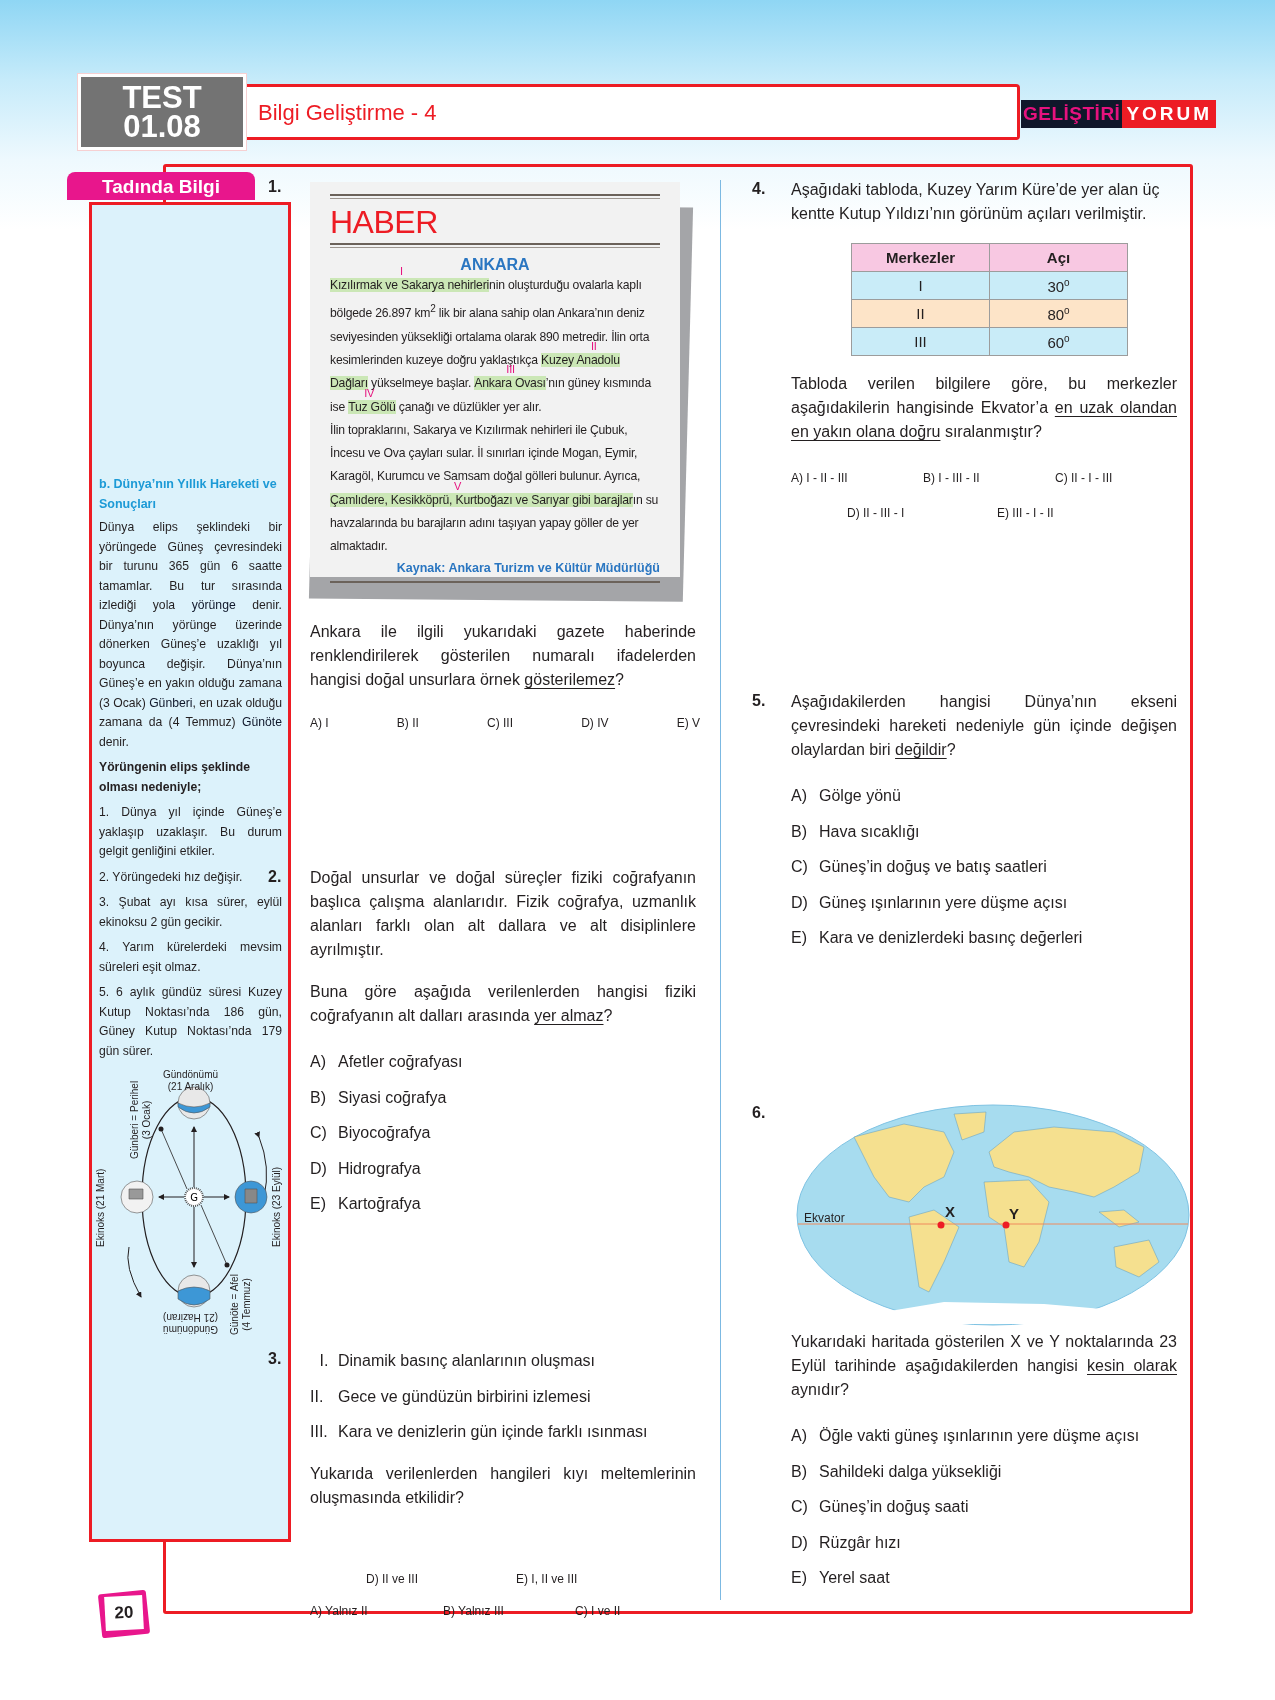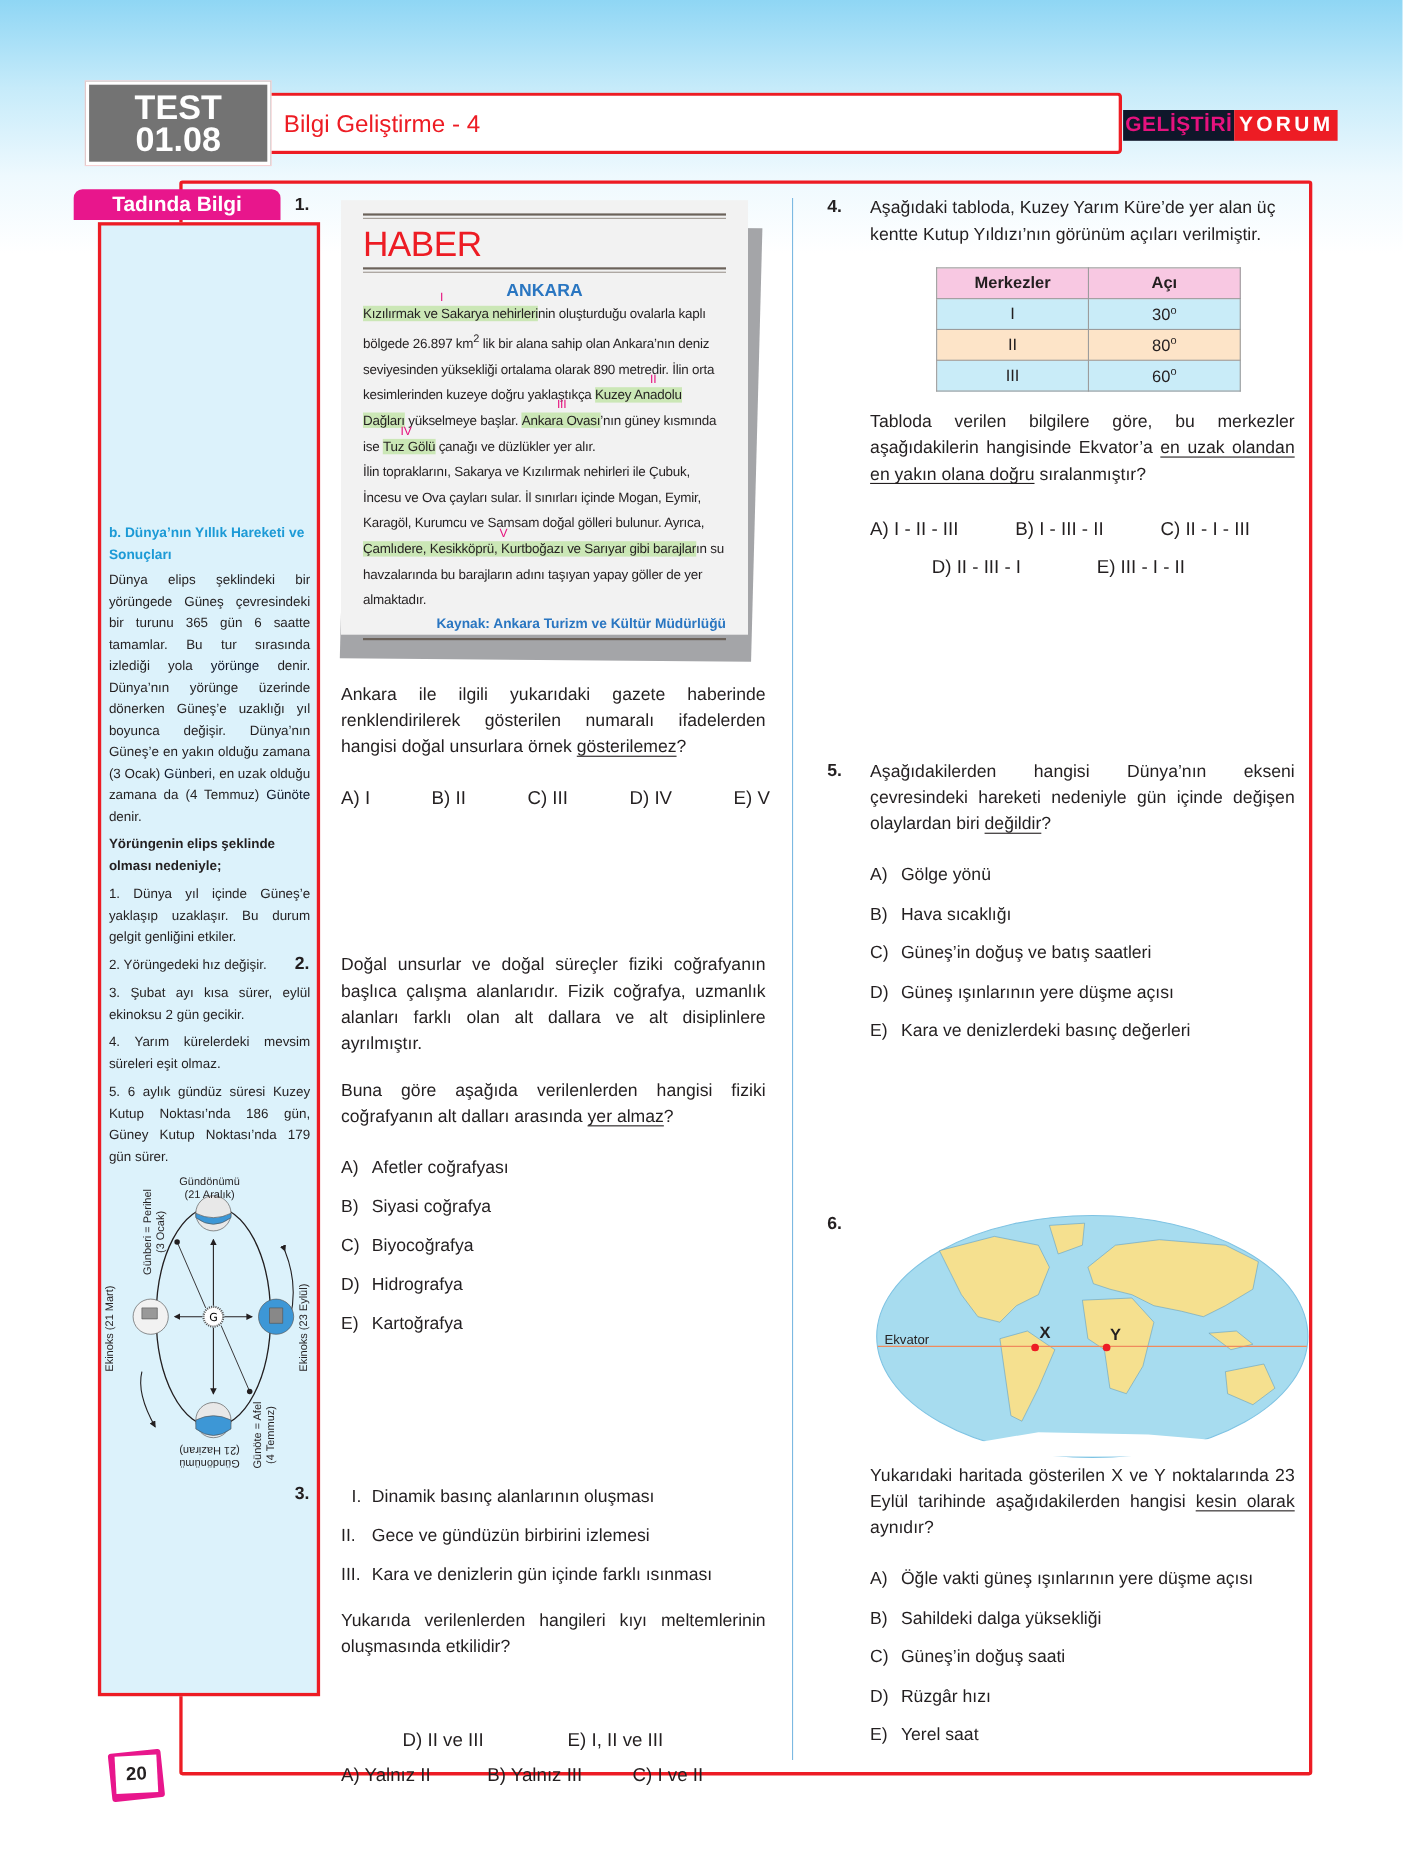--- a/index.html
+++ b/index.html
@@ -51,21 +51,21 @@
     left: 105px; top: 1596px; width: 38px; height: 34px; background: #fff; font-weight: bold; font-size: 17px; text-align: center; line-height: 34px;
     transform: rotate(-3deg);
   }
 
   
   .qnum { font-weight: bold; font-size: 16px; }
   .qtext { font-size: 16px; line-height: 24px; text-align: justify; }
   .qbold { font-size: 16px; line-height: 24px; font-weight: normal; text-align: justify; }
   .u { text-decoration: underline; text-underline-offset: 3px; }
   .opt { font-size: 16px; line-height: 20px; }
-  .optrow { display: flex; font-size: 17px; }
+  .optrow { display: flex; font-size: 12px; }
 
   
   .news-shadow { left: 314px; top: 206px; width: 374px; height: 394px; background: #a4a5a8; transform: skewY(-1deg) rotate(1.5deg); }
   .news { left: 310px; top: 182px; width: 370px; height: 395px; background: #f2f2f2; padding: 12px 20px 0 20px; }
   .dline { border-top: 2px solid #6b625a; border-bottom: 1px solid #9d9690; height: 5px; }
   .haber { color: #ed1c24; font-size: 32px; font-family: "Liberation Sans", sans-serif; letter-spacing: -0.5px; margin: 4px 0 2px 0; line-height: 38px; }
   .ankara { color: #2a76c1; font-weight: bold; font-size: 16px; text-align: center; margin-top: 8px; }
   .news-body { font-size: 12.2px; line-height: 23.3px; color: #231f20; letter-spacing: -0.2px; }
   .hl { background: #cbe7b6; position: relative; }
   .rn { position: absolute; color: #e6127e; font-size: 11px; top: -12px; font-weight: normal; line-height: 11px; }

